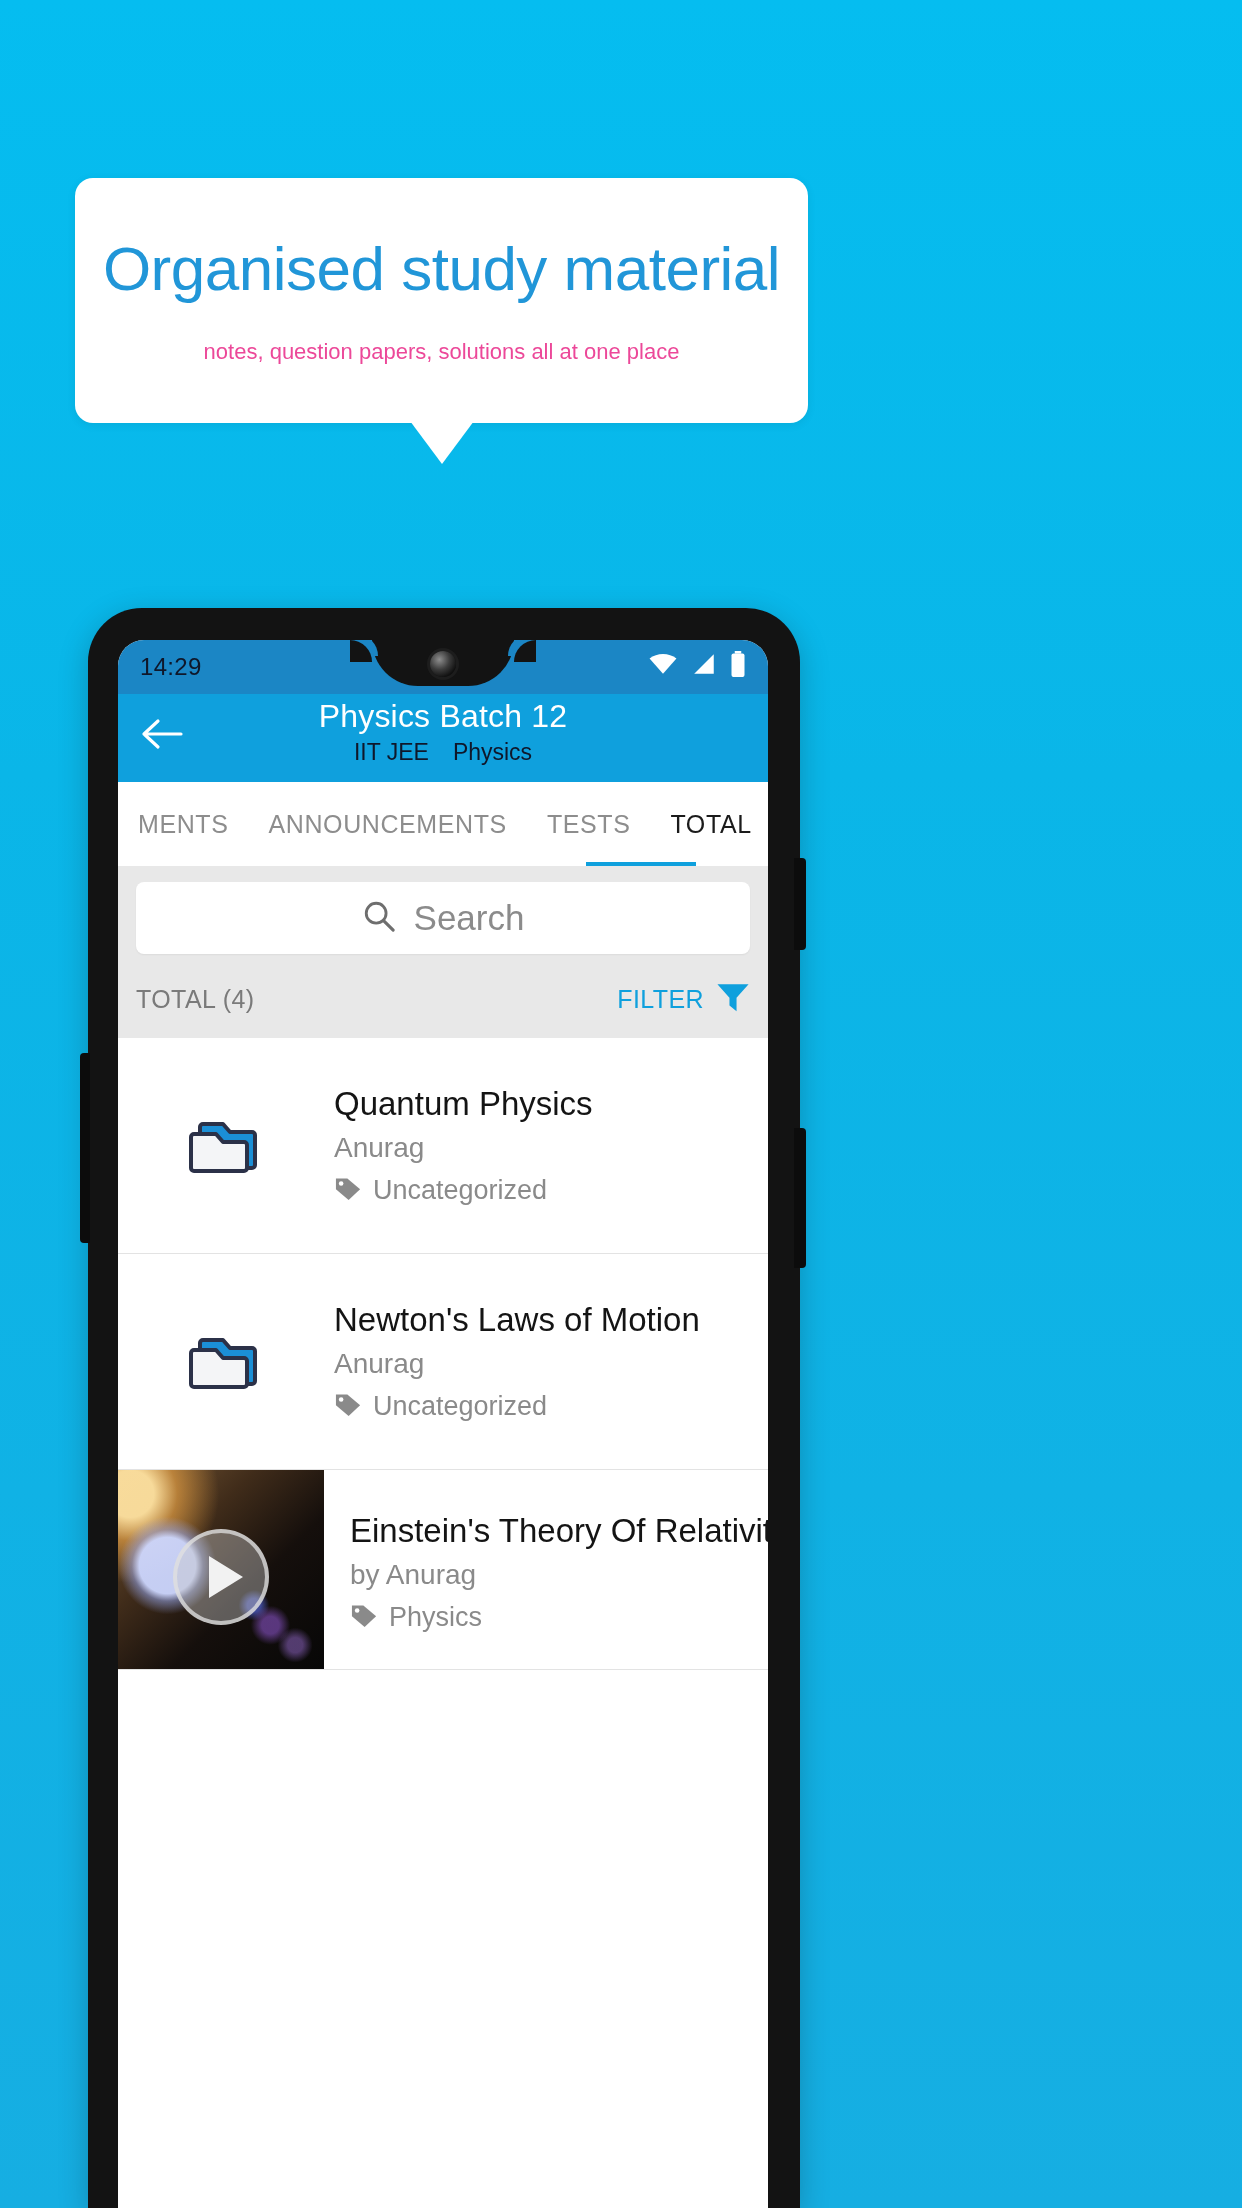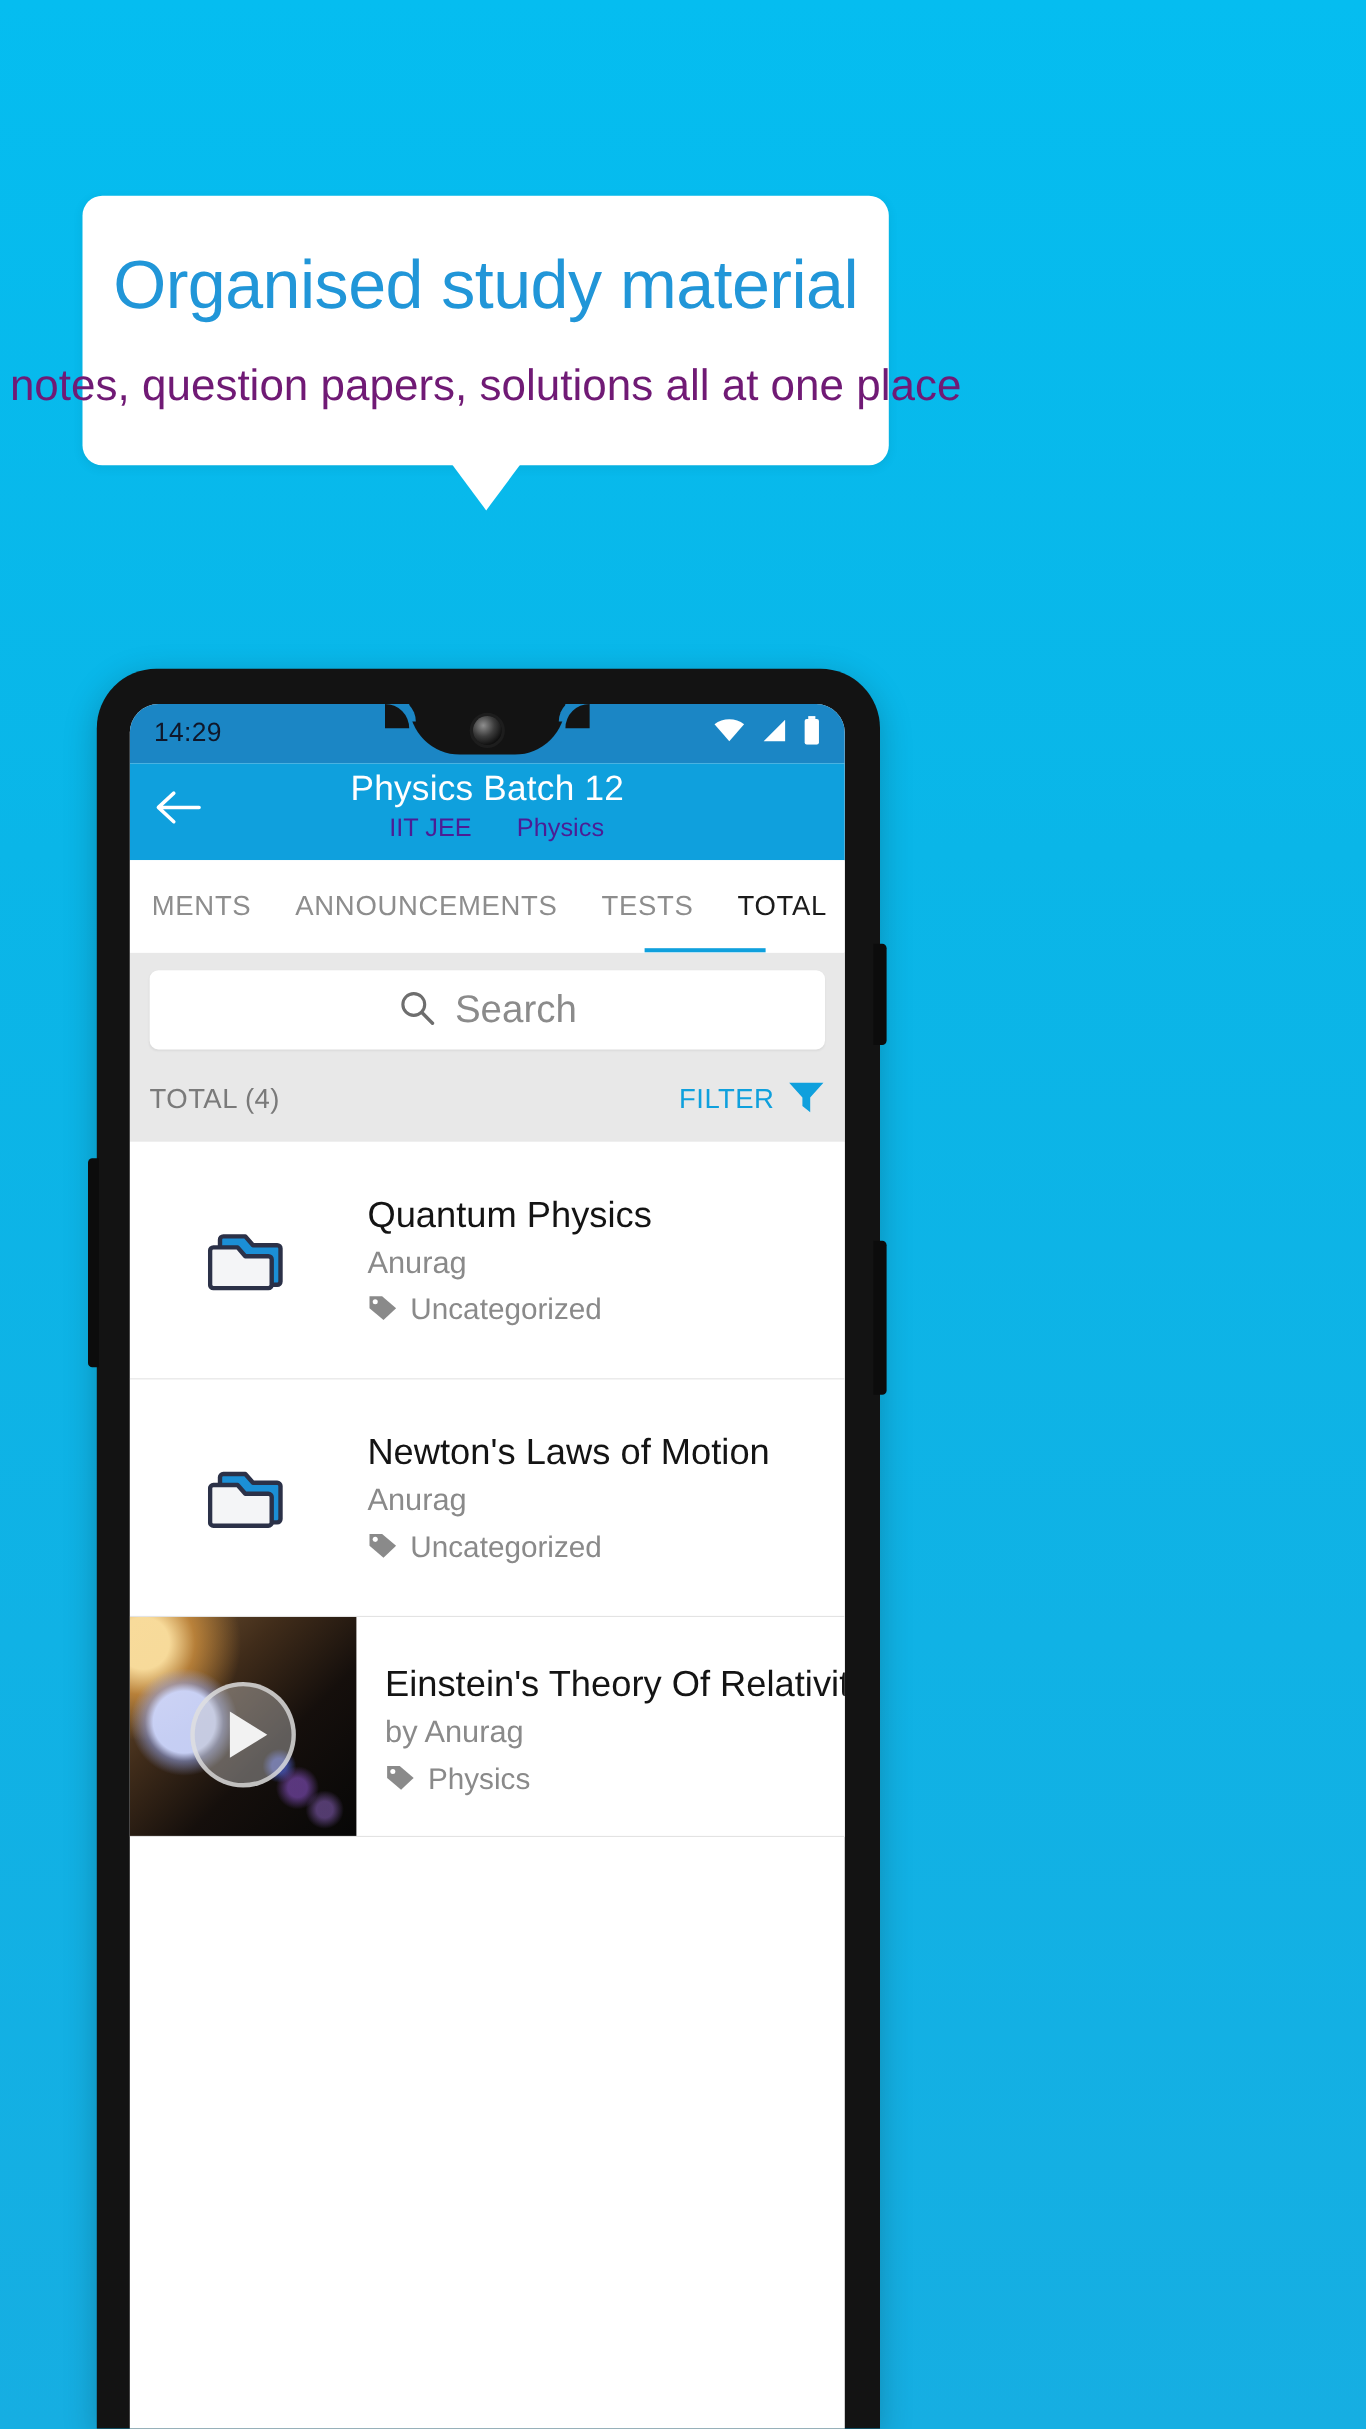--- a/index.html
+++ b/index.html
@@ -28,22 +28,22 @@
   #promo-title {
     color:#2196d8;
     font-size:62px;
     font-weight:400;
     letter-spacing:-0.5px;
     line-height:1.05;
     white-space:nowrap;
   }
   #promo-sub {
     margin-top:37px;
-    color:#701a75;
-    font-size:40px;
+    color:#ec4899;
+    font-size:22px;
     font-weight:400;
     white-space:nowrap;
   }
   #promo-tail {
     position:absolute;
     left:410px; top:421px;
     width:0; height:0;
     border-left:32px solid transparent;
     border-right:32px solid transparent;
     border-top:43px solid #ffffff;
@@ -132,21 +132,21 @@
     position:absolute; left:0; right:0; top:4px;
     display:flex; flex-direction:column; align-items:center;
     pointer-events:none;
   }
   #appbar-title {
     color:#ffffff; font-size:32px; font-weight:500; letter-spacing:.2px;
   }
   #appbar-sub {
     margin-top:4px; display:flex; gap:24px;
   }
-  #appbar-sub span { color:#4c1d95; font-size:23px;margin-left:17px; }
+  #appbar-sub span { color:#0f172a; font-size:23px; }
 
   
   #tabs {
     background:#ffffff;
     height:84px;
     display:flex; align-items:center;
     position:relative;
     overflow:hidden;
   }
   .tab {

